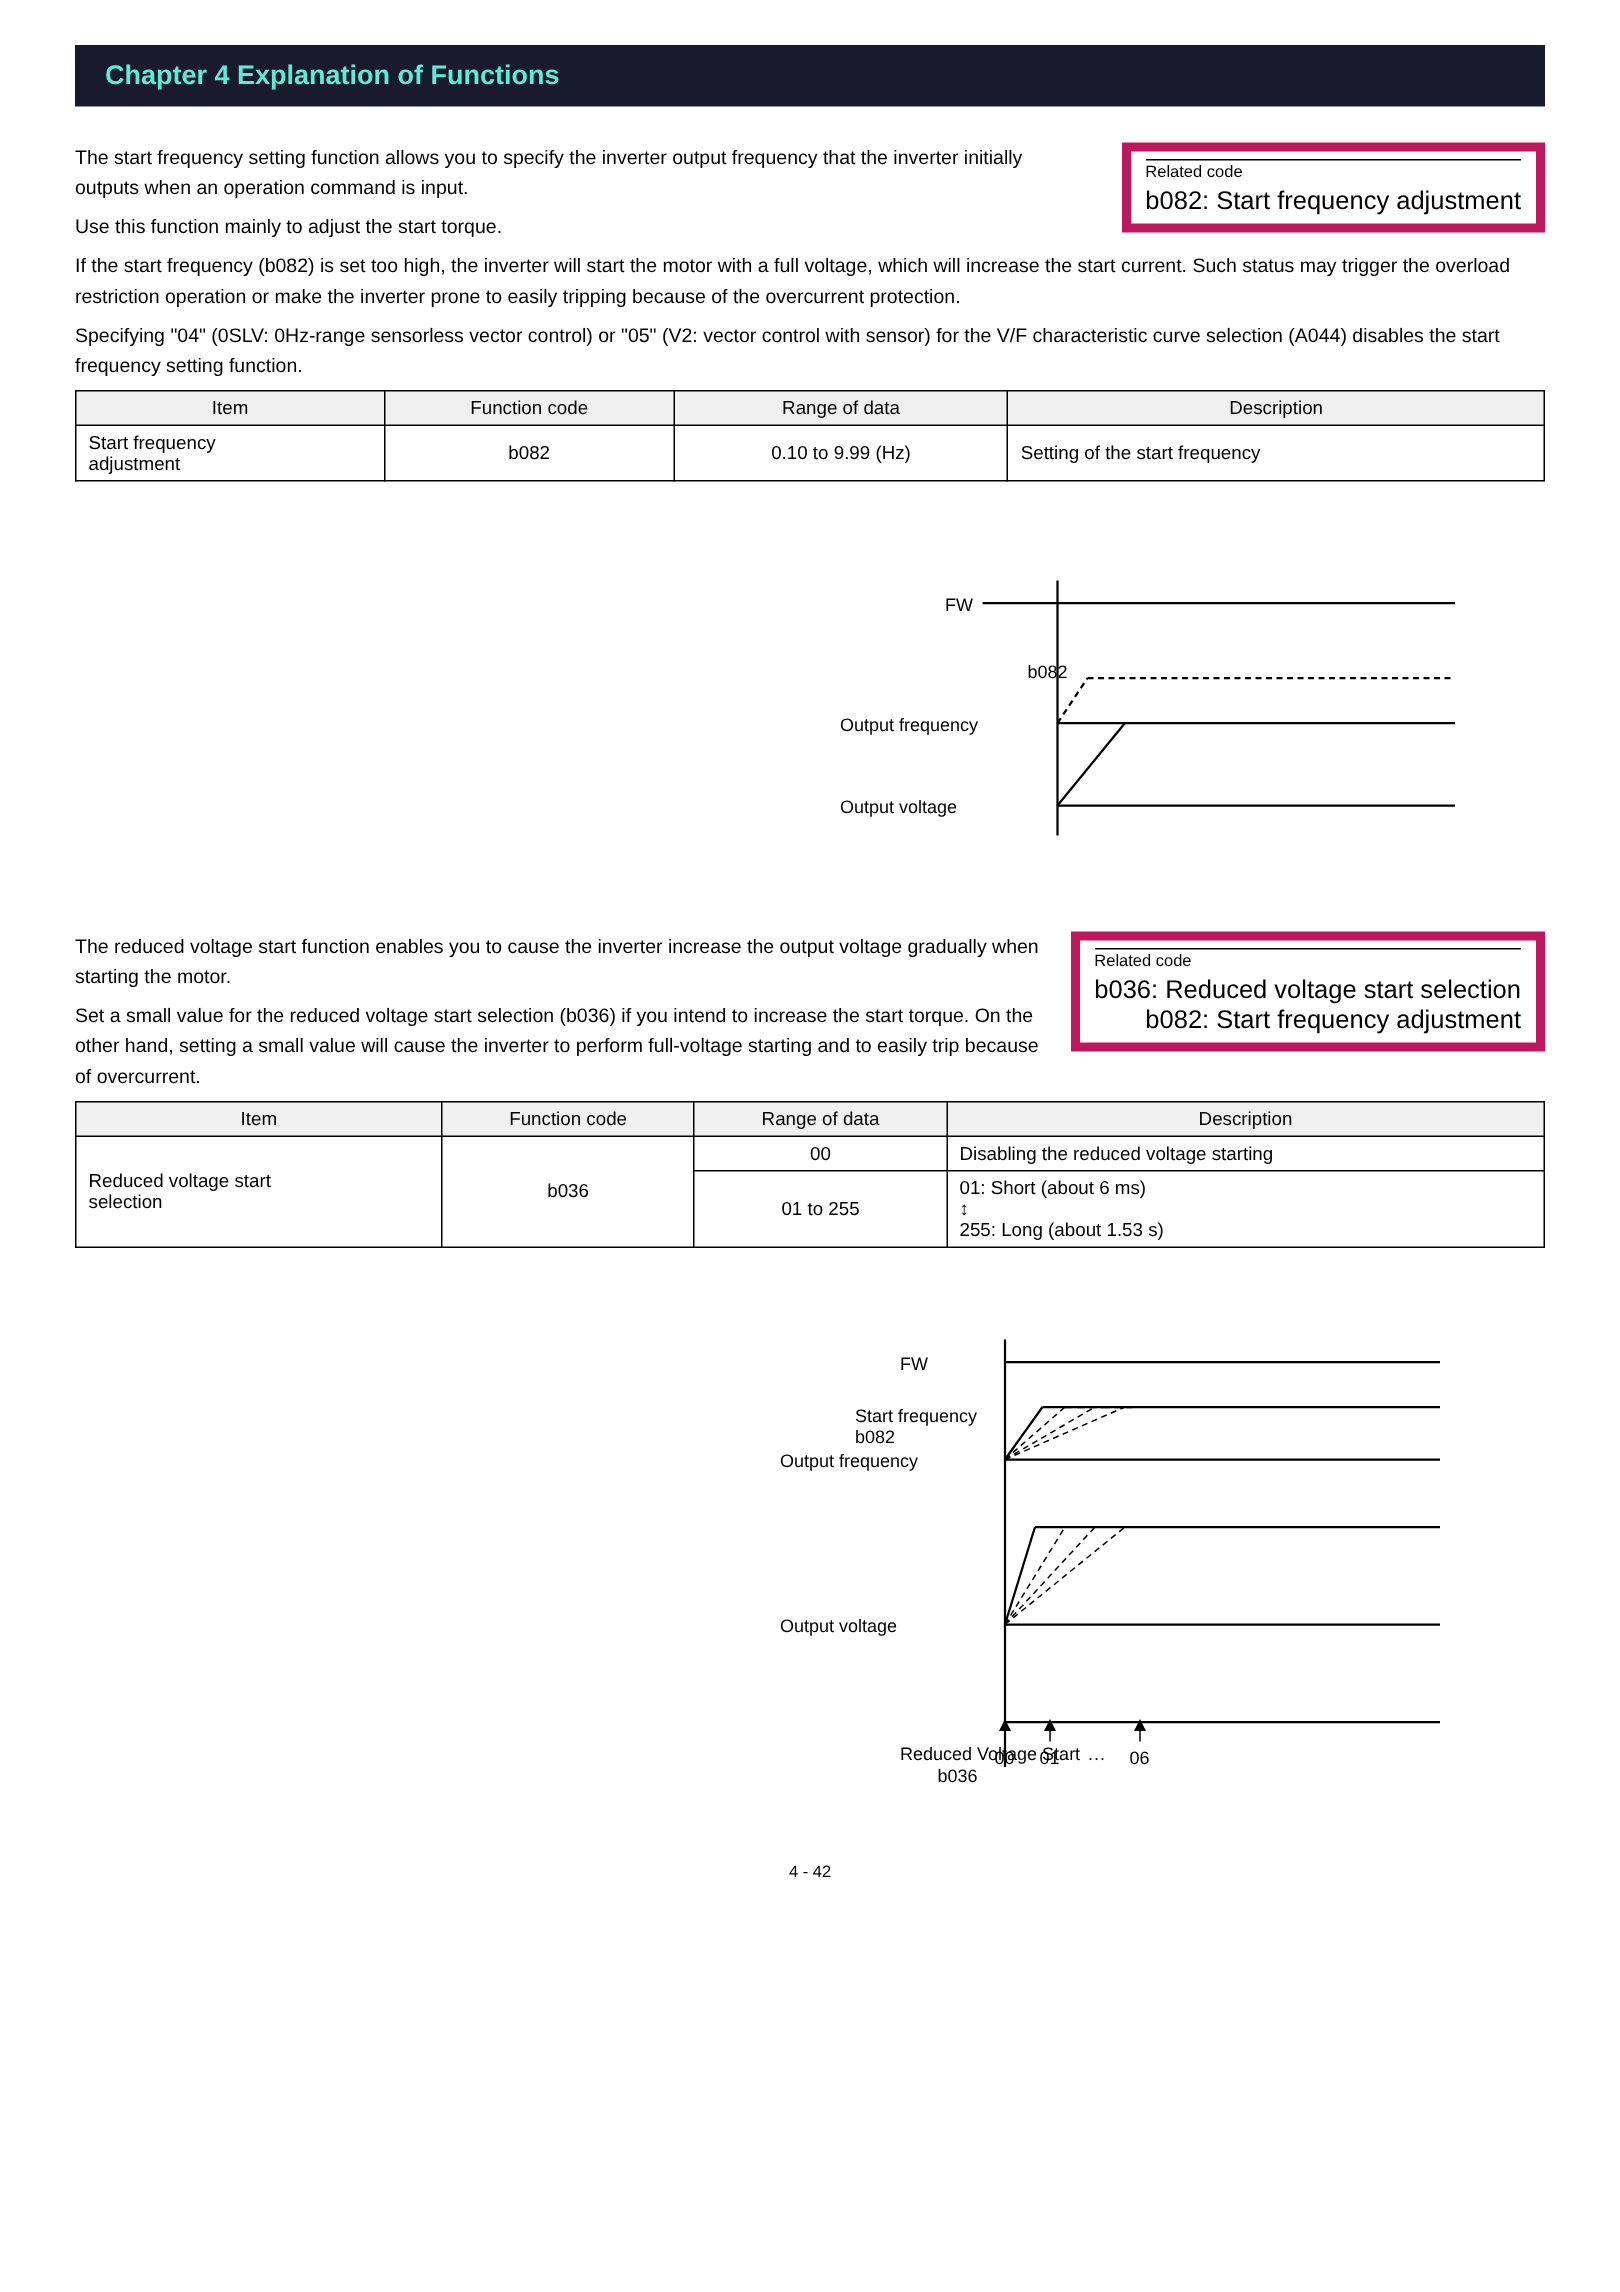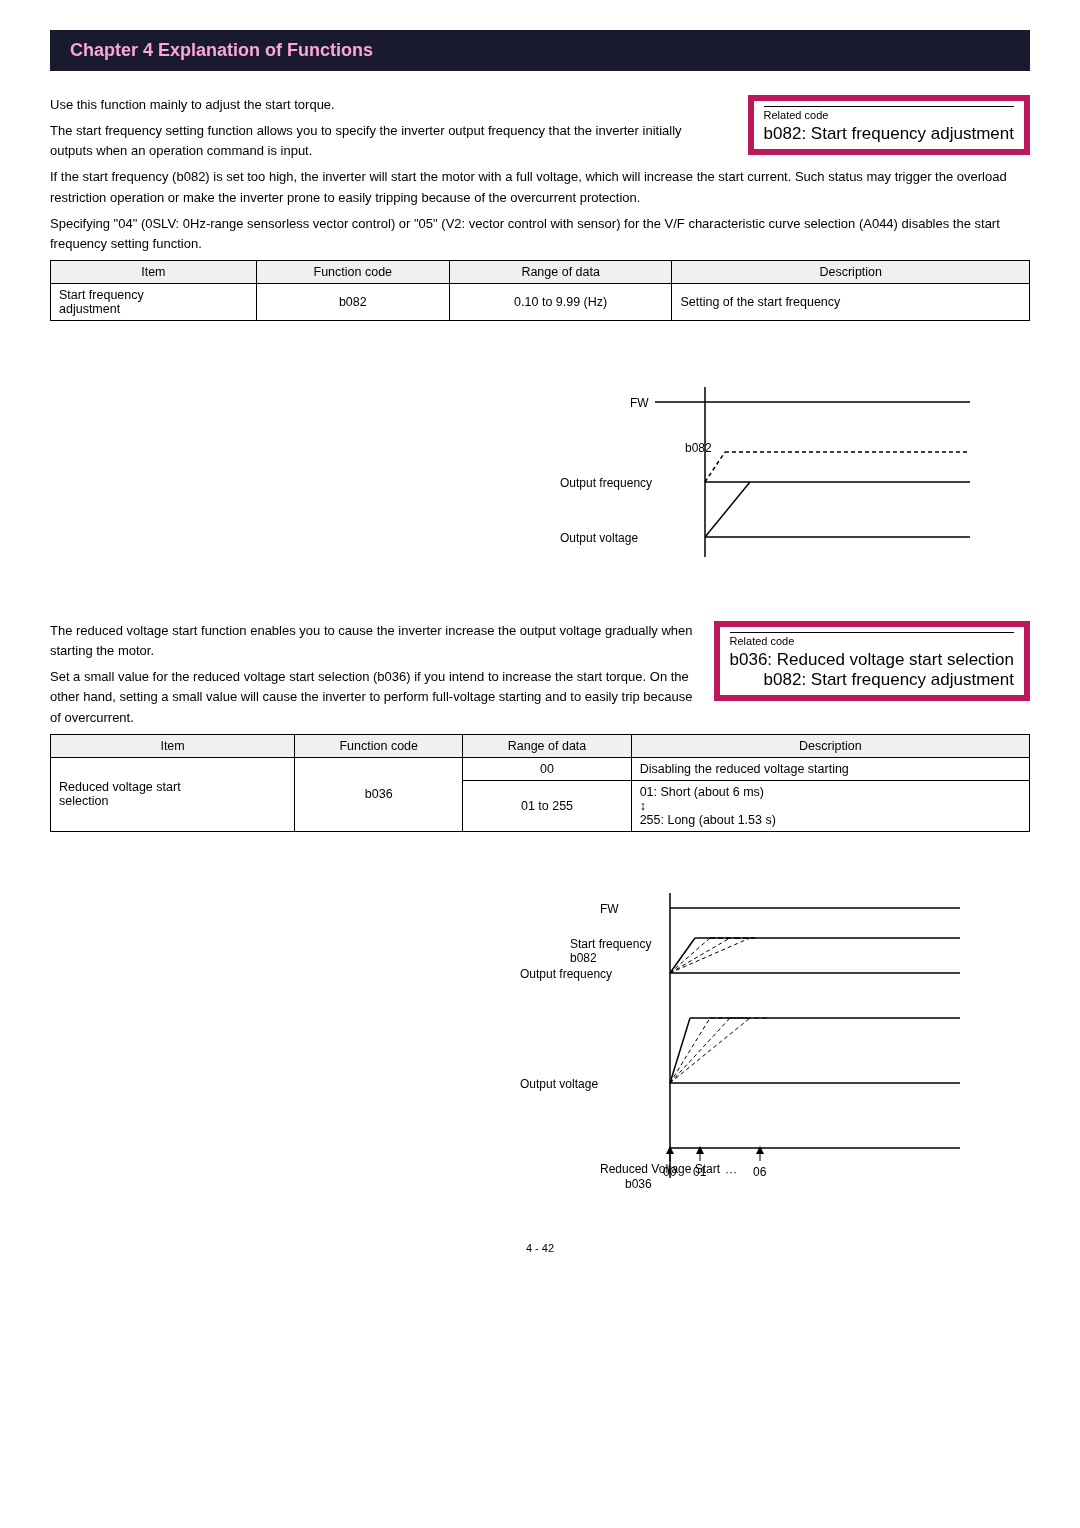--- a/index.html
+++ b/index.html
@@ -13,21 +13,21 @@
       padding: 0;
     }
     .page {
       width: 1080px;
       min-height: 1528px;
       padding: 30px 50px 40px 50px;
       background: #fff;
     }
     .chapter-header {
       background: #1a1a2e;
-      color: #f9a8d4;
+      color: #5eead4;
       padding: 10px 20px;
       font-size: 18px;
       font-weight: bold;
       margin-bottom: 24px;
     }
     .section-title {
       font-size: 15px;
       font-weight: bold;
       text-decoration: underline;
       margin-bottom: 10px;
@@ -108,22 +108,22 @@
     <span>Chapter 4  Explanation of Functions</span>
   </div>
 
   <div class="section-block clearfix">
     <div class="related-code-box">
       <div class="related-code-header-line">Related code</div>
       <div class="related-code-line">b082: Start frequency adjustment</div>
     </div>
 
 
+    <p class="body-text">The start frequency setting function allows you to specify the inverter output frequency that the inverter initially outputs when an operation command is input.</p>
     <p class="body-text">Use this function mainly to adjust the start torque.</p>
-    <p class="body-text">The start frequency setting function allows you to specify the inverter output frequency that the inverter initially outputs when an operation command is input.</p>
     <p class="body-text">If the start frequency (b082) is set too high, the inverter will start the motor with a full voltage, which will increase the start current. Such status may trigger the overload restriction operation or make the inverter prone to easily tripping because of the overcurrent protection.</p>
     <p class="body-text">Specifying "04" (0SLV: 0Hz-range sensorless vector control) or "05" (V2: vector control with sensor) for the V/F characteristic curve selection (A044) disables the start frequency setting function.</p>
 
     <table>
       <thead>
         <tr>
           <th>Item</th>
           <th>Function code</th>
           <th>Range of data</th>
           <th>Description</th>

